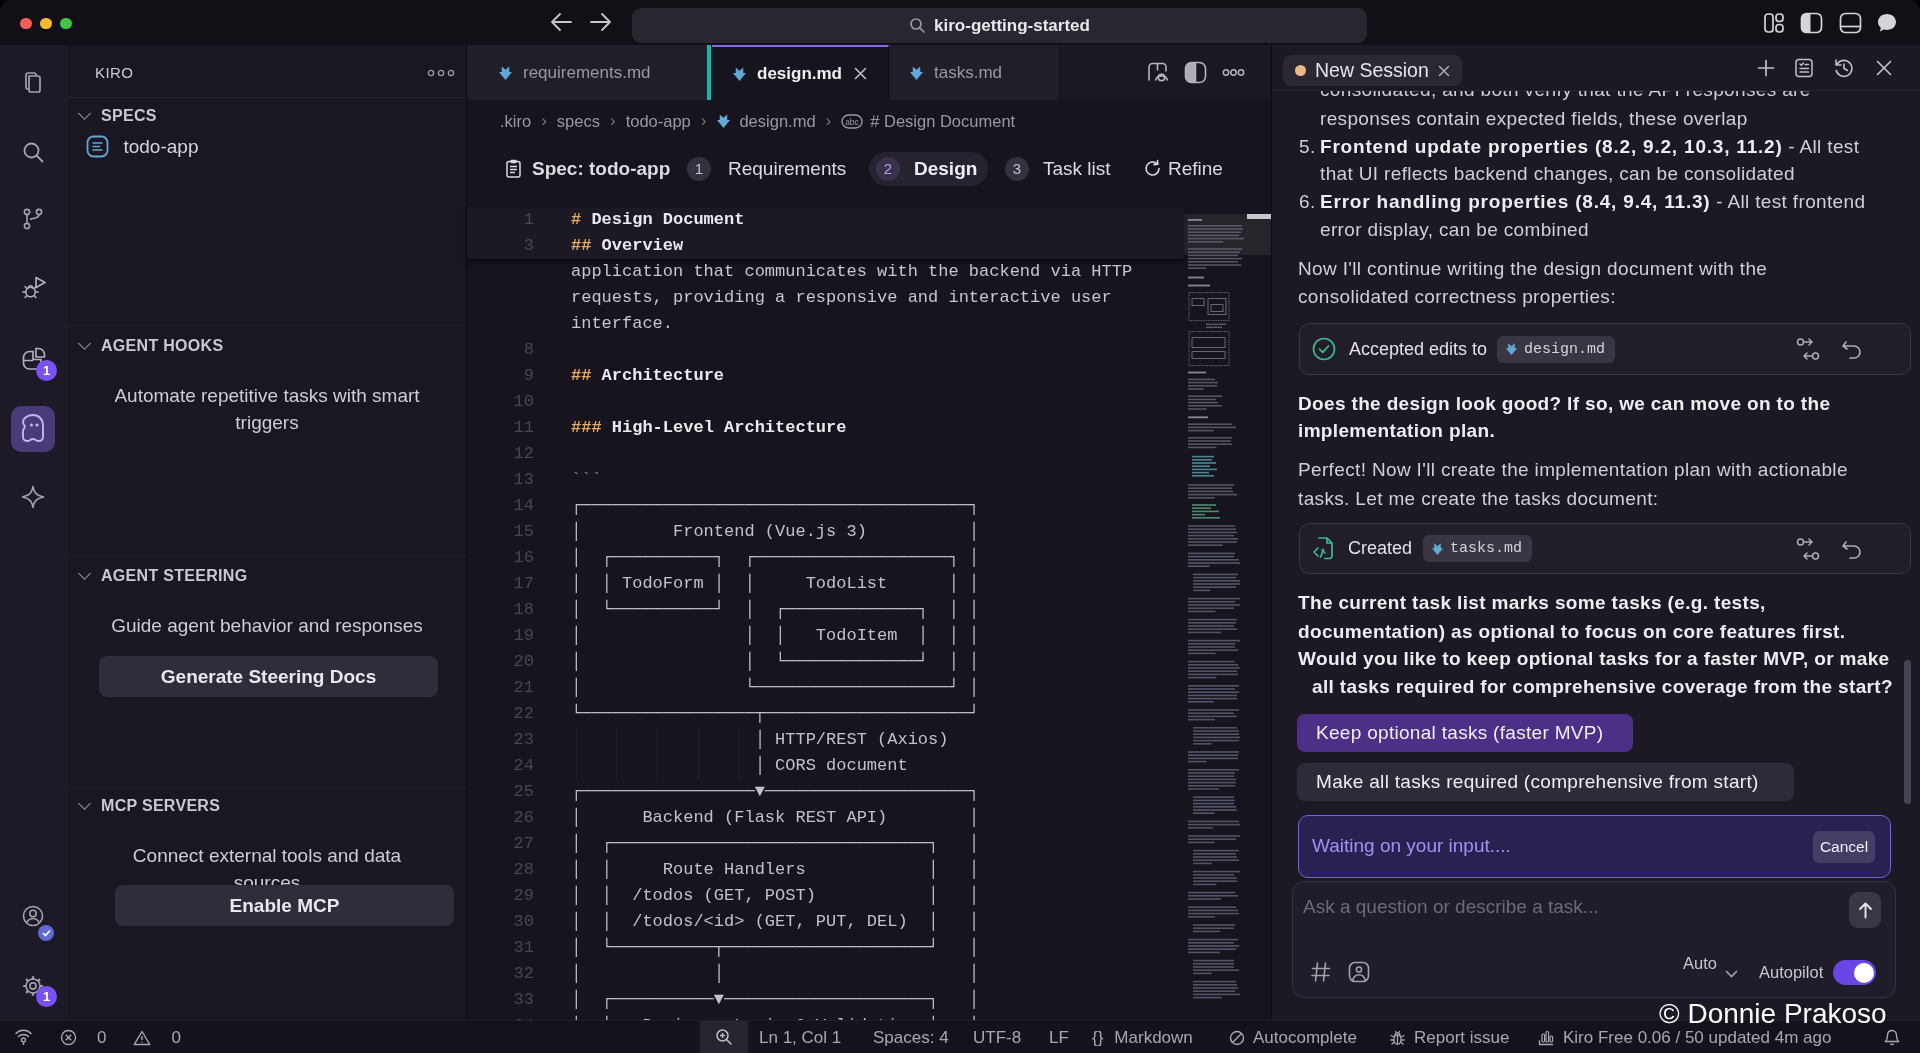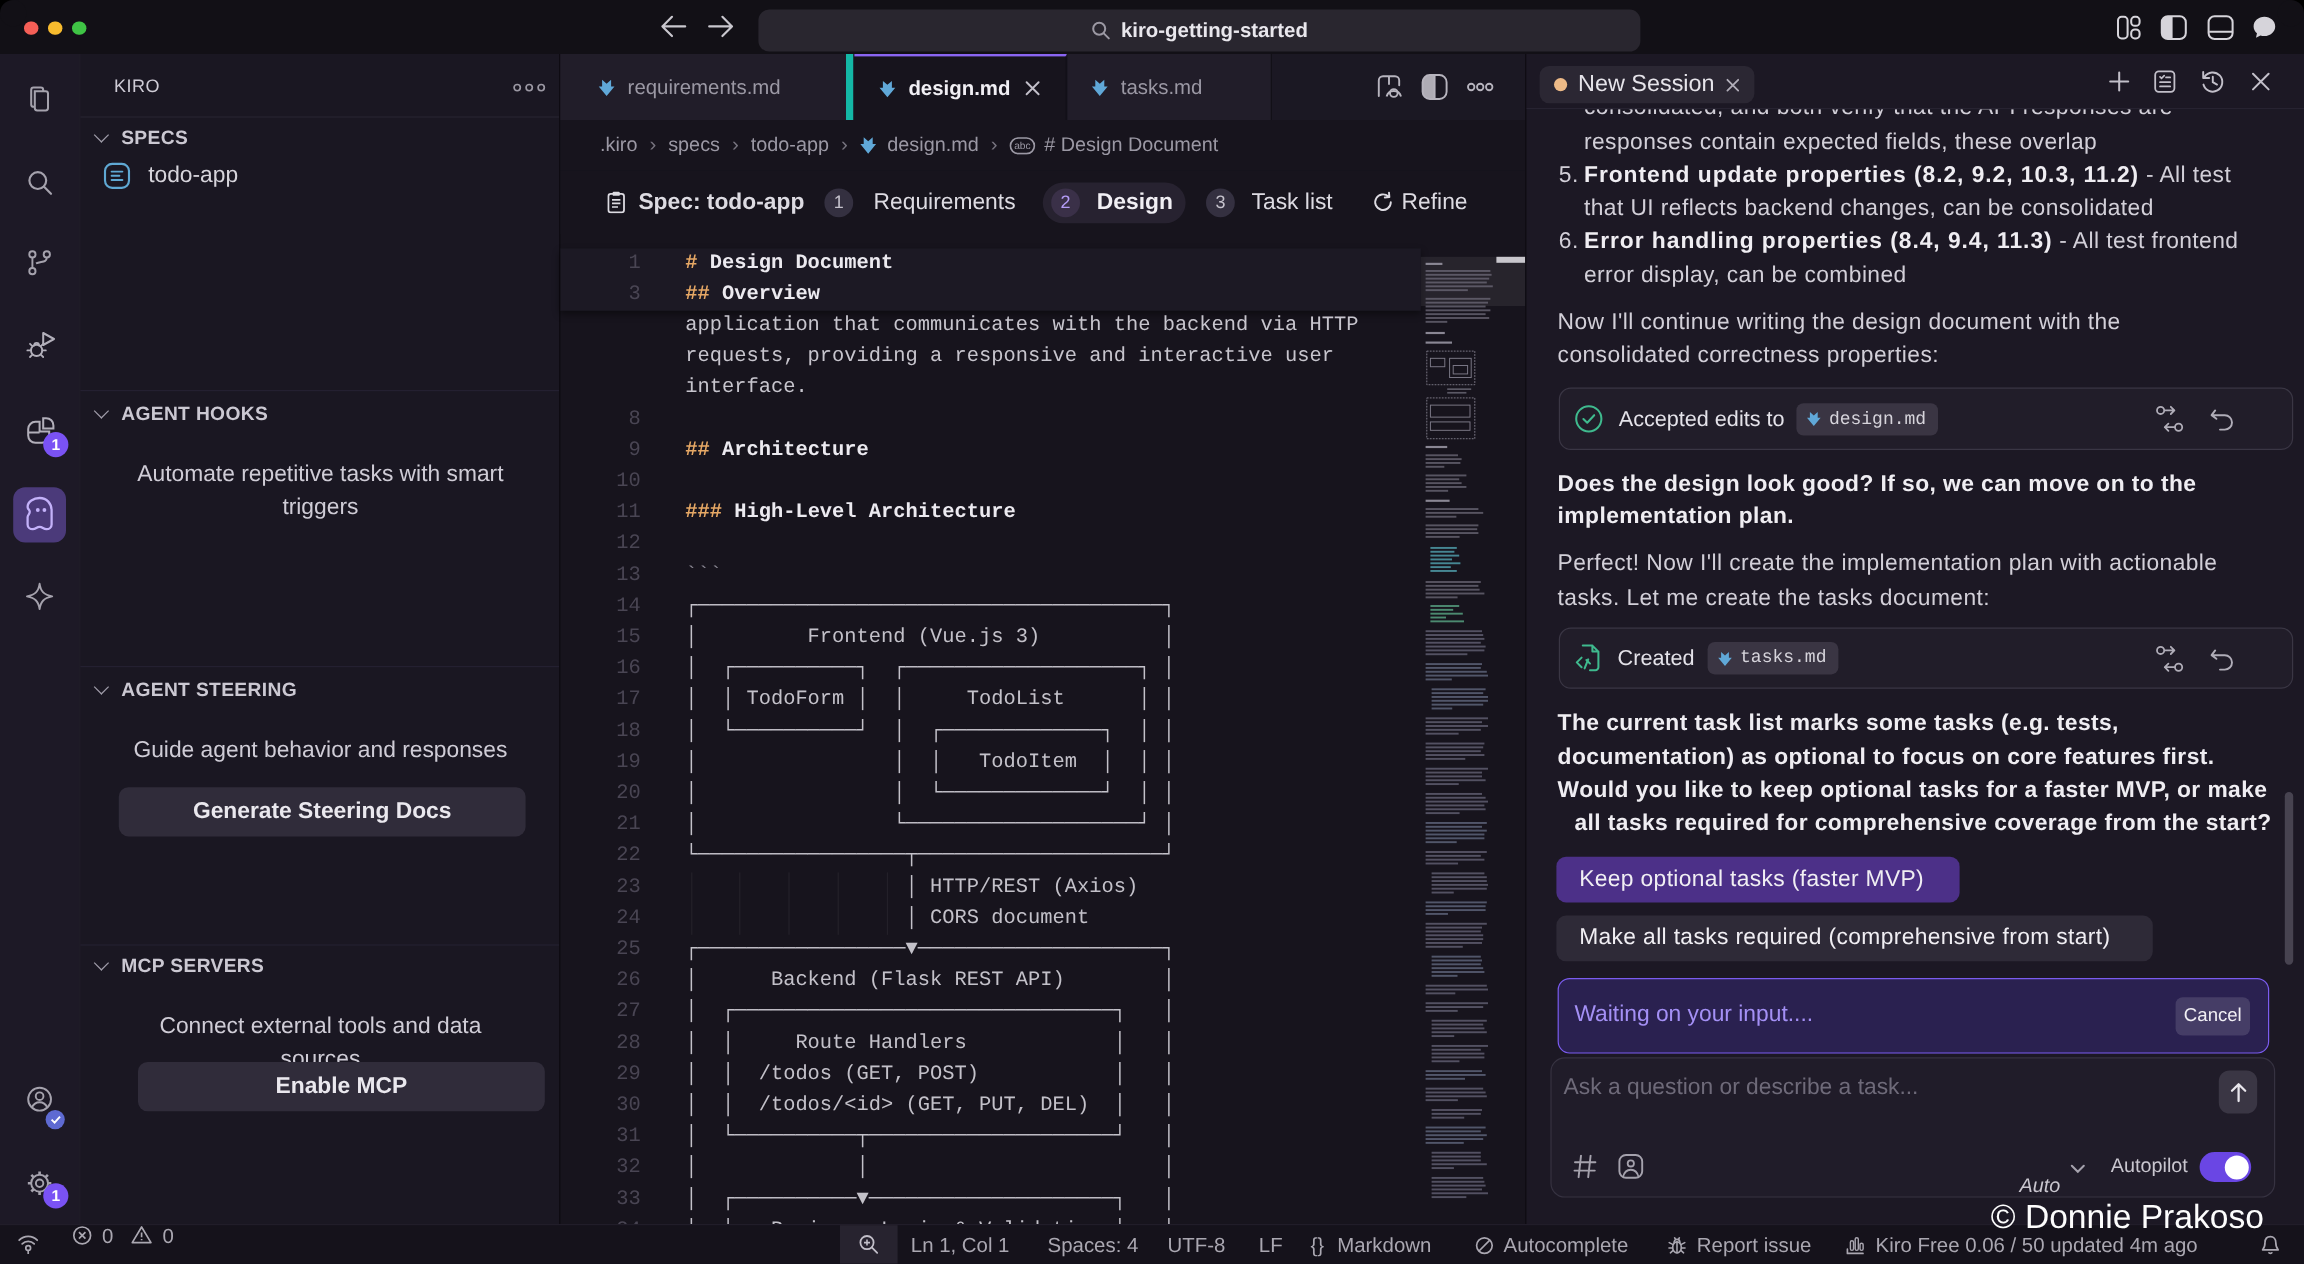--- a/index.html
+++ b/index.html
@@ -191,21 +191,21 @@
   <div class="sbdesc" style="top:568px;">Guide agent behavior and responses</div>
   <div class="sbbtn" style="top:611px;">Generate Steering Docs</div>
   <div class="divider" style="top:742px;"></div>
   <div class="abs" style="left:13px;top:752px;"><span class="chev" style="margin-right:12px;position:relative;top:-3px;"></span><span class="sbsection">MCP SERVERS</span></div>
   <div class="sbdesc" style="top:798px;">Connect external tools and data<br>sources</div>
   <div class="sbbtn" style="top:840px;margin-left:16px;">Enable MCP</div>
 </div>
 
 <div id="editor">
   <div id="tabbar">
-    <div class="tab" style="left:0;width:244px;background:#211d29;border-right:6px solid #14b8a6;color:#9b98a4;">
+    <div class="tab" style="left:0;width:244px;background:#211d29;border-right:4px solid #14b8a6;color:#9b98a4;">
       <span style="margin-left:31px;display:flex;align-items:center;gap:10px;"><svg width="15" height="16" viewBox="0 0 16 17" style="flex:none">
               <path d="M4 1.5 L8 5 L12 1.5 V7.5 H15 L8 16 L1 7.5 H4 Z" fill="#60a8d8"></path>
             </svg>requirements.md</span>
     </div>
     <div class="tab" style="left:245px;width:177px;background:#17141d;border-right:1px solid #121017;color:#f1eff4;border-top:2.5px solid #8a65f2;">
       <span style="margin-left:20px;display:flex;align-items:center;gap:10px;font-weight:700;"><svg width="15" height="16" viewBox="0 0 16 17" style="flex:none">
               <path d="M4 1.5 L8 5 L12 1.5 V7.5 H15 L8 16 L1 7.5 H4 Z" fill="#60a8d8"></path>
             </svg>design.md</span>
       <svg style="margin-left:12px" width="13" height="13" viewBox="0 0 13 13">
             <path d="M1.5 1.5 L11.5 11.5 M11.5 1.5 L1.5 11.5" stroke="#c2bfc9" stroke-width="1.6" stroke-linecap="round"></path>
@@ -607,21 +607,21 @@
           </svg>
     </div>
     <svg style="position:absolute;left:18px;top:80px;" width="20" height="20" viewBox="0 0 20 20">
           <path d="M6.5 1 L4.5 19 M14.5 1 L12.5 19 M1.5 6.5 H18.5 M1 13.5 H18" stroke="#a5a2ad" stroke-width="1.6" stroke-linecap="round"></path>
         </svg>
     <svg style="position:absolute;left:55px;top:79px;" width="22" height="22" viewBox="0 0 22 22">
           <rect x="1.5" y="1.5" width="19" height="19" rx="5.5" stroke="#a5a2ad" stroke-width="1.6" fill="none"></rect>
           <circle cx="11" cy="8.5" r="2.6" stroke="#a5a2ad" stroke-width="1.5" fill="none"></circle>
           <path d="M4.5 20 C5.5 15.5 8 13.8 11 13.8 C14 13.8 16.5 15.5 17.5 20" stroke="#a5a2ad" stroke-width="1.5" fill="none"></path>
         </svg>
-    <span style="position:absolute;left:390px;top:97px;color:#c9c6cf;font-size:16.5px;font-style:italic;">Auto</span>
+    <span style="position:absolute;left:390px;top:72px;color:#c9c6cf;font-size:16.5px;">Auto</span>
     <svg style="position:absolute;left:432px;top:88px;" width="13" height="8" viewBox="0 0 13 8">
           <path d="M1.5 1.5 L6.5 6.5 L11.5 1.5" stroke="#a5a2ad" stroke-width="1.7" fill="none" stroke-linecap="round"></path>
         </svg>
     <span style="position:absolute;left:466px;top:81px;color:#c9c6cf;font-size:16.5px;">Autopilot</span>
     <div style="position:absolute;left:540px;top:78px;width:43px;height:25px;background:#6a46e4;border-radius:13px;">
           <div style="position:absolute;right:2.5px;top:2.5px;width:20px;height:20px;background:#fff;border-radius:50%;"></div>
         </div>
   </div>
   <div id="pscroll"></div>
   <div id="panelheader">
@@ -648,21 +648,21 @@
         </svg>
   </div>
 </div>
 
 <div id="statusbar">
   <svg style="position:absolute;left:14px;top:8px;" width="19" height="17" viewBox="0 0 19 17">
         <circle cx="9.5" cy="11" r="2" stroke="#aaa7b1" stroke-width="1.4" fill="none"></circle>
         <path d="M9.5 13.5 V16" stroke="#aaa7b1" stroke-width="1.4"></path>
         <path d="M4.5 7.5 a7 7 0 0 1 10 0 M2 4.5 a10.5 10.5 0 0 1 15 0" stroke="#aaa7b1" stroke-width="1.5" fill="none" stroke-linecap="round"></path>
       </svg>
-  <span style="position:absolute;left:60px;display:flex;align-items:flex-start;gap:8px;">
+  <span style="position:absolute;left:60px;display:flex;align-items:center;gap:20px;">
     <svg width="17" height="17" viewBox="0 0 17 17">
           <circle cx="8.5" cy="8.5" r="7" stroke="#aaa7b1" stroke-width="1.4" fill="none"></circle>
           <path d="M5.8 5.8 L11.2 11.2 M11.2 5.8 L5.8 11.2" stroke="#aaa7b1" stroke-width="1.4"></path>
         </svg>0
     <svg style="margin-left:7px" width="18" height="16" viewBox="0 0 18 16">
           <path d="M9 1.5 L16.8 14.5 H1.2 Z" stroke="#aaa7b1" stroke-width="1.4" fill="none" stroke-linejoin="round"></path>
           <path d="M9 6 V10 M9 11.6 V12.6" stroke="#aaa7b1" stroke-width="1.4"></path>
         </svg>0
   </span>
   <div style="position:absolute;left:700px;top:0;width:48px;height:32px;background:#27232f;display:flex;align-items:center;justify-content:center;">

